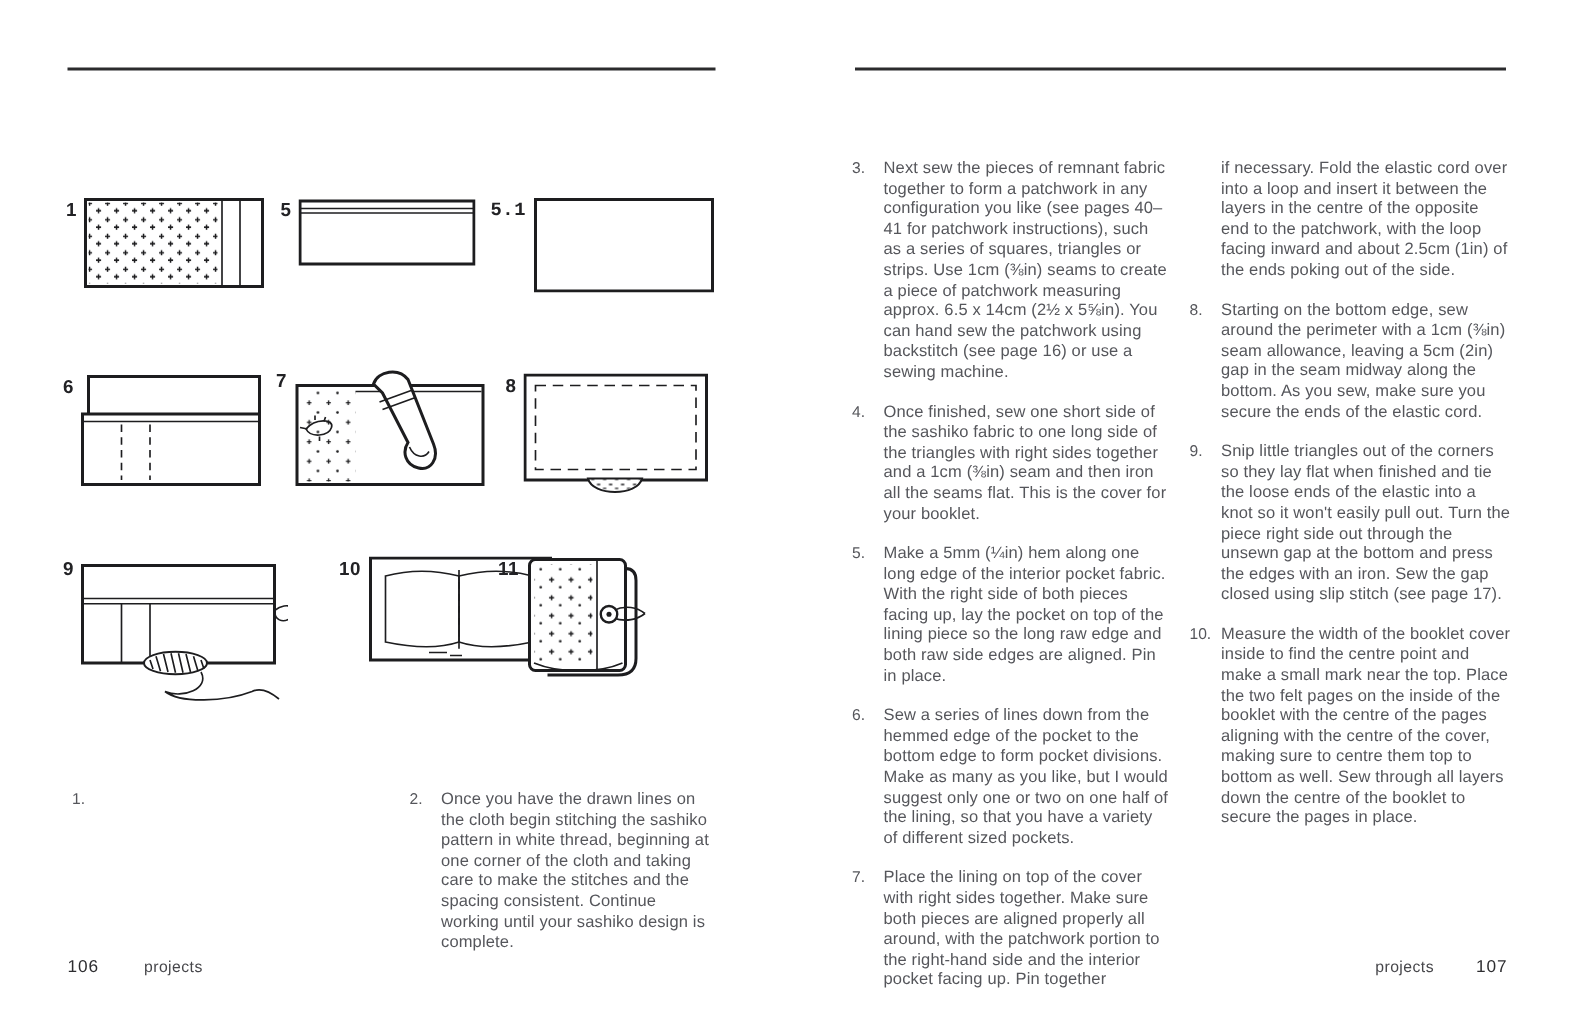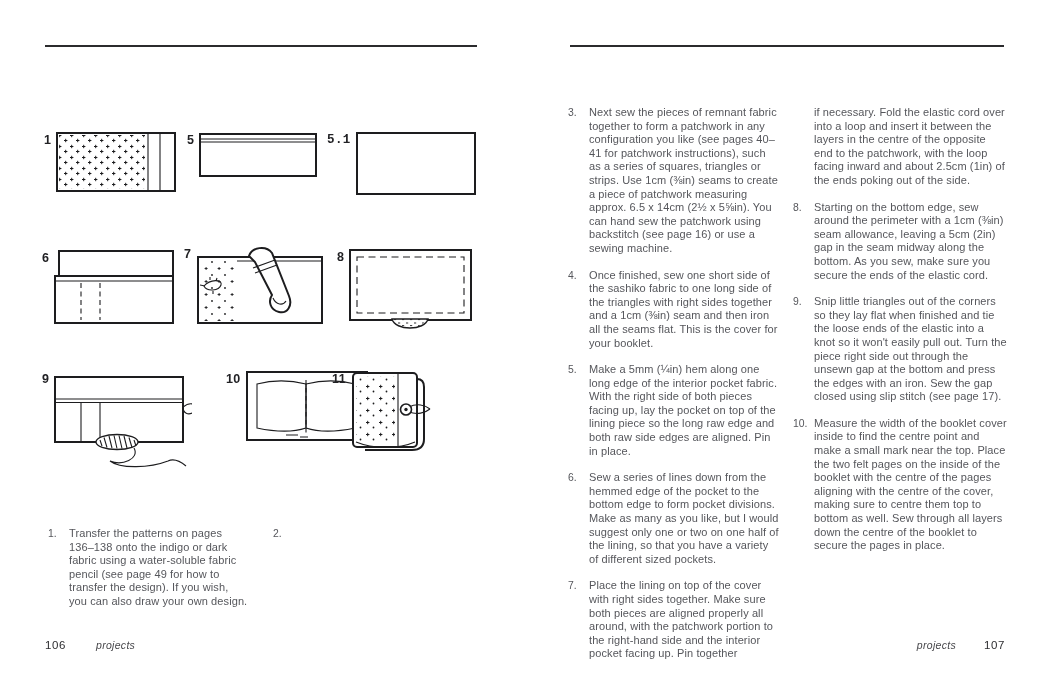--- a/index.html
+++ b/index.html
@@ -19,21 +19,21 @@
   .step-num{width:21px;flex:none;font-size:10.4px;line-height:13.6px;}
   .step-text{margin:0;font-size:11px;line-height:13.6px;letter-spacing:.1px;}
   .steps-left{left:48px;top:527px;width:430px;display:flex;}
   .steps-left .step.first{width:201px;margin-right:24px;}
   .steps-left .step.second{flex:1;}
   .col1{left:568px;top:106px;width:211px;}
   .col2{left:793px;top:106px;width:214px;}
   .footer-left{position:absolute;left:45px;top:639px;display:flex;align-items:baseline;}
   .footer-right{position:absolute;right:45px;top:639px;display:flex;align-items:baseline;}
   .page-num{font-size:11.5px;color:#2d2d30;letter-spacing:.6px;text-align:right;}
-  .section-label{font-style:italic;font-size:10.5px;color:#47474b;letter-spacing:.3px;}
+  .section-label{font-size:10.5px;color:#47474b;letter-spacing:.3px;}
   .footer-left .section-label{margin-left:30px;}
   .footer-right .section-label{margin-right:28px;}
   svg .d{stroke:#1d1d1f;fill:none;stroke-width:2;}
   svg .t{stroke:#1d1d1f;fill:none;stroke-width:1.1;}
   svg .w{fill:#ffffff;}
 </style>
 </head>
 <body>
 
 <div class="page-rule" style="left:45px;top:45px;width:432px;"></div>
@@ -160,24 +160,24 @@
     <path class="t" d="M5,71 C22,78 48,78 64,71"></path>
     <path class="t" d="M58,36 C66,32 74,34 79,38 M58,41 C66,44 74,42 79,38" stroke-width="1.3"></path>
     <circle class="w" cx="55" cy="38.5" r="5.5" stroke="#1d1d1f" stroke-width="1.6"></circle>
     <circle cx="55" cy="38.5" r="1.7" fill="#1d1d1f"></circle>
   </svg>
 </figure>
 
 <div class="steps steps-left">
   <div class="step first">
     <span class="step-num">1.</span>
-    <p class="step-text">Transfer the patterns on pages 136–138 onto the indigo or dark fabric using a water-soluble fabric pencil (see page 49 for how to transfer the design). If you wish, you can also draw your own design.</p>
   </div>
   <div class="step second">
     <span class="step-num">2.</span>
+    <p class="step-text">Once you have the drawn lines on the cloth begin stitching the sashiko pattern in white thread, beginning at one corner of the cloth and taking care to make the stitches and the spacing consistent. Continue working until your sashiko design is complete.</p>
   </div>
 </div>
 
 <div class="steps col1">
   <div class="step">
     <span class="step-num">3.</span>
     <p class="step-text">Next sew the pieces of remnant fabric together to form a patchwork in any configuration you like (see pages 40–41 for patchwork instructions), such as a series of squares, triangles or strips. Use 1cm (⅜in) seams to create a piece of patchwork measuring approx. 6.5 x 14cm (2½ x 5⅝in). You can hand sew the patchwork using backstitch (see page 16) or use a sewing machine.</p>
   </div>
   <div class="step">
     <span class="step-num">4.</span>

